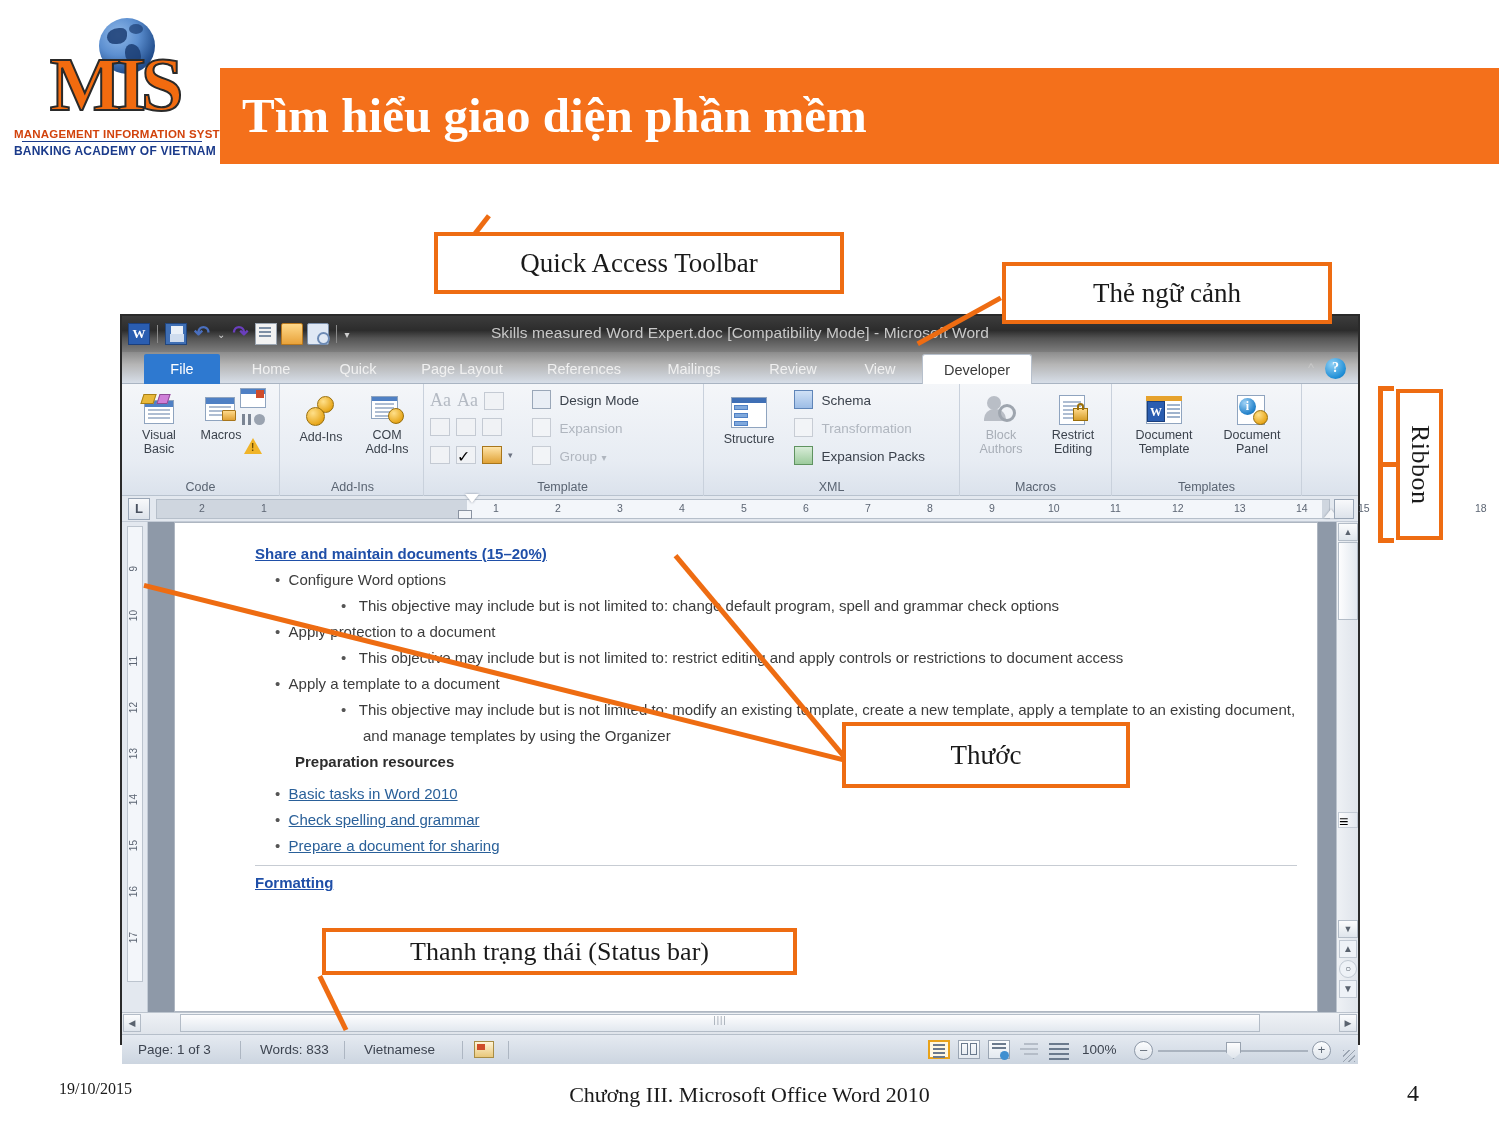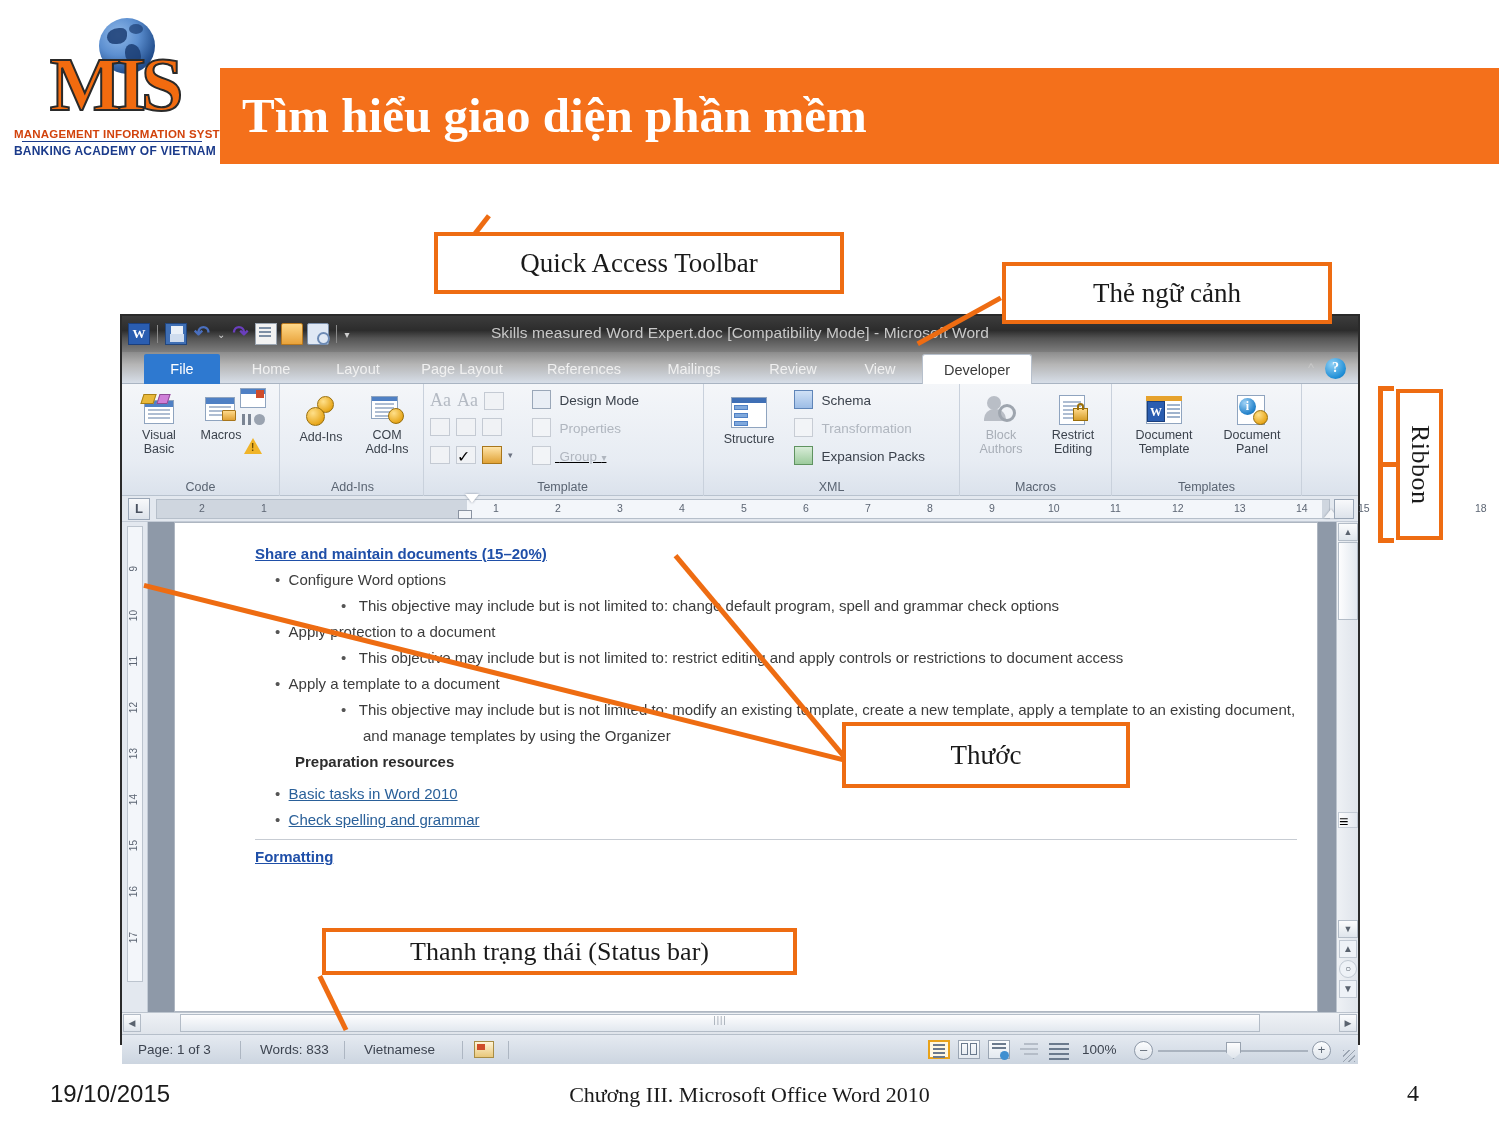--- a/index.html
+++ b/index.html
@@ -216,22 +216,22 @@
   #co-ribbon { left:1396px; top:389px; width:47px; height:151px; }
   #co-ribbon span { writing-mode:vertical-rl; font-size:26px; letter-spacing:.5px; }
 
   #ribbon-brace { position:absolute; left:1378px; top:386px; width:16px; height:157px; }
   #ribbon-brace .v { position:absolute; left:0; top:0; width:5px; height:157px; background:#EE6C12; }
   #ribbon-brace .t { position:absolute; left:0; top:0; width:16px; height:5px; background:#EE6C12; }
   #ribbon-brace .b { position:absolute; left:0; bottom:0; width:16px; height:5px; background:#EE6C12; }
   #ribbon-brace .m { position:absolute; left:0; top:76px; width:18px; height:5px; background:#EE6C12; }
 
   
-  #footer-date { position:absolute; left:50px; top:1080px; font-family:Liberation Sans, sans-serif;
-                 font-size:24px; color:#1a1a1a; }
+  #footer-date { position:absolute; left:59px; top:1080px; font-family:Liberation Serif, serif;
+                 font-size:16px; color:#1a1a1a; }
   #footer-center { position:absolute; left:0; top:1082px; width:1499px; text-align:center;
                    font-family:"Liberation Serif",serif; font-size:22px; color:#1a1a1a; }
   #footer-page { position:absolute; right:80px; top:1080px; font-family:"Liberation Serif",serif;
                  font-size:24px; color:#1a1a1a; }
 </style>
 </head>
 <body>
 
 <div id="slide-header">
   <div id="logo-block">
@@ -264,21 +264,21 @@
       <span class="qat-icon ic-open"></span>
       <span class="qat-icon ic-print"></span>
       <span class="qat-sep"></span>
       <span class="qat-caret">▾</span>
     </div>
   </div>
 
   <div id="word-tabs">
     <div class="tab file" style="left:22px;width:76px;">File</div>
     <div class="tab" style="left:108px;width:82px;">Home</div>
-    <div class="tab" style="left:196px;width:80px;">Layout</div>
+    <div class="tab" style="left:196px;width:80px;">Quick</div>
     <div class="tab" style="left:280px;width:120px;">Page Layout</div>
     <div class="tab" style="left:406px;width:112px;">References</div>
     <div class="tab" style="left:524px;width:96px;">Mailings</div>
     <div class="tab" style="left:626px;width:90px;">Review</div>
     <div class="tab" style="left:722px;width:72px;">View</div>
     <div class="tab active" style="left:800px;width:110px;">Developer</div>
     <div id="tab-collapse">^</div>
     <div id="tab-help">?</div>
   </div>
 
@@ -365,23 +365,23 @@
         <span class="sm-ico dim">✓</span>
         <span class="sm-ico" style="background:linear-gradient(180deg,#ffe4a8,#e0a236);border-color:#a8761b;"></span>
         <span style="font-size:9px;color:#6b7280;">▾</span>
       </div>
       <div style="position:absolute;left:110px;top:6px;">
         <span class="mini"></span>
         <span class="txt-item">Design Mode</span>
       </div>
       <div style="position:absolute;left:110px;top:34px;">
         <span class="mini dim"></span>
-        <span class="txt-item dim">Properties</span>
-      </div>
-      <div style="position:absolute;left:110px;top:62px;text-decoration:underline;">
+        <span class="txt-item dim">Expansion</span>
+      </div>
+      <div style="position:absolute;left:110px;top:62px;">
         <span class="mini dim"></span>
         <span class="txt-item dim">Group</span>
         <span class="txt-item dim" style="font-size:10px;">▾</span>
       </div>
       <div class="rgroup-label">Template</div>
     </div>
 
     <div class="rgroup" style="left:582px; width:256px;">
       <div class="big-btn" style="left:6px; top:8px; width:78px;">
         <div class="bico" style="width:40px;height:34px;">
@@ -510,20 +510,21 @@
         <div class="doc-h">Share and maintain documents (15–20%)</div>
         <div class="lvl1"><span class="bul">•&nbsp;&nbsp;</span><span>Configure Word options</span></div>
         <div class="lvl2"><span class="bul">•&nbsp;&nbsp;&nbsp;</span><span>This objective may include but is not limited to: change default program, spell and grammar check options</span></div>
         <div class="lvl1"><span class="bul">•&nbsp;&nbsp;</span><span>Apply protection to a document</span></div>
         <div class="lvl2"><span class="bul">•&nbsp;&nbsp;&nbsp;</span><span>This objective may include but is not limited to: restrict editing and apply controls or restrictions to document access</span></div>
         <div class="lvl1"><span class="bul">•&nbsp;&nbsp;</span><span>Apply a template to a document</span></div>
         <div class="lvl2"><span class="bul">•&nbsp;&nbsp;&nbsp;</span><span>This objective may include but is not limited to: modify an existing template, create a new template, apply a template to an existing document, and manage templates by using the Organizer</span></div>
         <div style="margin-left:40px;" class="doc-bold">Preparation resources</div>
         <div class="lvl1" style="margin-top:6px;"><span class="bul">•&nbsp;&nbsp;</span><span class="doc-link">Basic tasks in Word 2010</span></div>
         <div class="lvl1"><span class="bul">•&nbsp;&nbsp;</span><span class="doc-link">Check spelling and grammar</span></div>
+        <div class="lvl1"><span class="bul">•&nbsp;&nbsp;</span><span class="doc-link">Prepare a document for sharing</span></div>
         <div id="doc-hr"></div>
         <div class="doc-h">Formatting</div>
       </div>
     </div>
 
     <div id="vscroll">
       <div class="vs-btn" style="position:absolute;left:1px;top:1px;">▲</div>
       <div id="vs-thumb"></div>
       <div id="vs-grip">≡</div>
       <div class="vs-btn" style="position:absolute;left:1px;bottom:74px;">▼</div>

